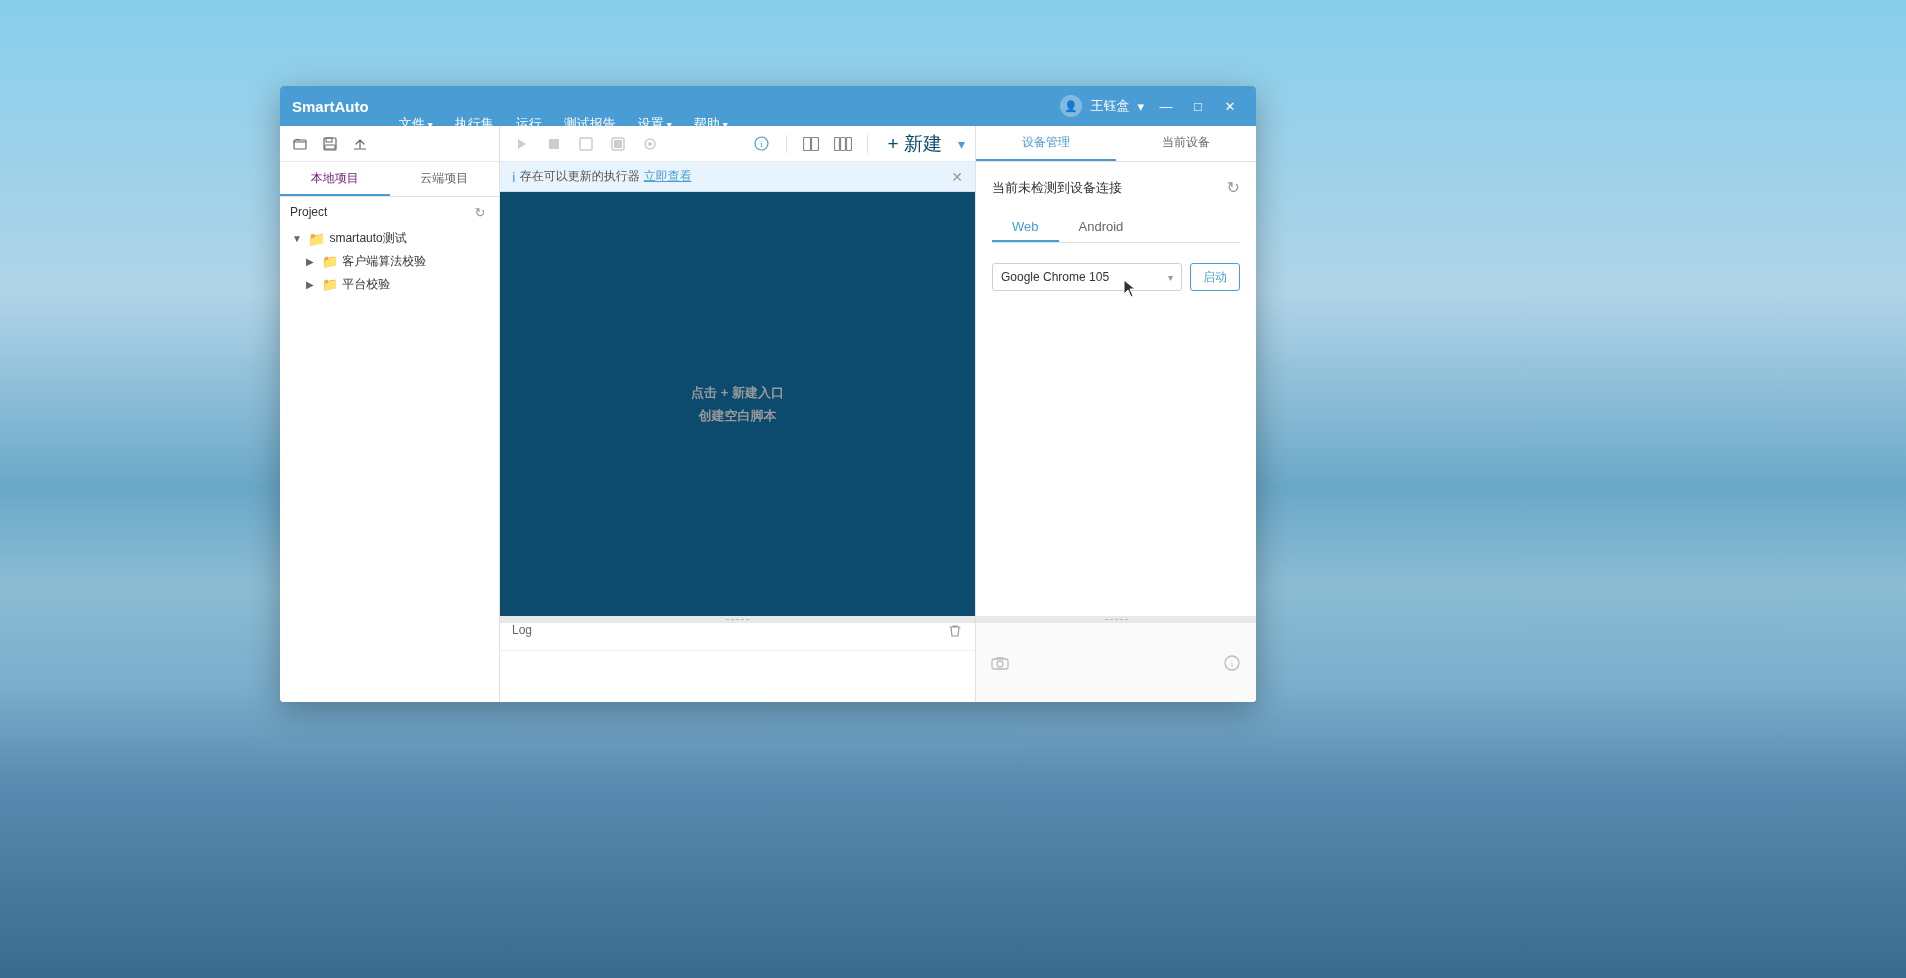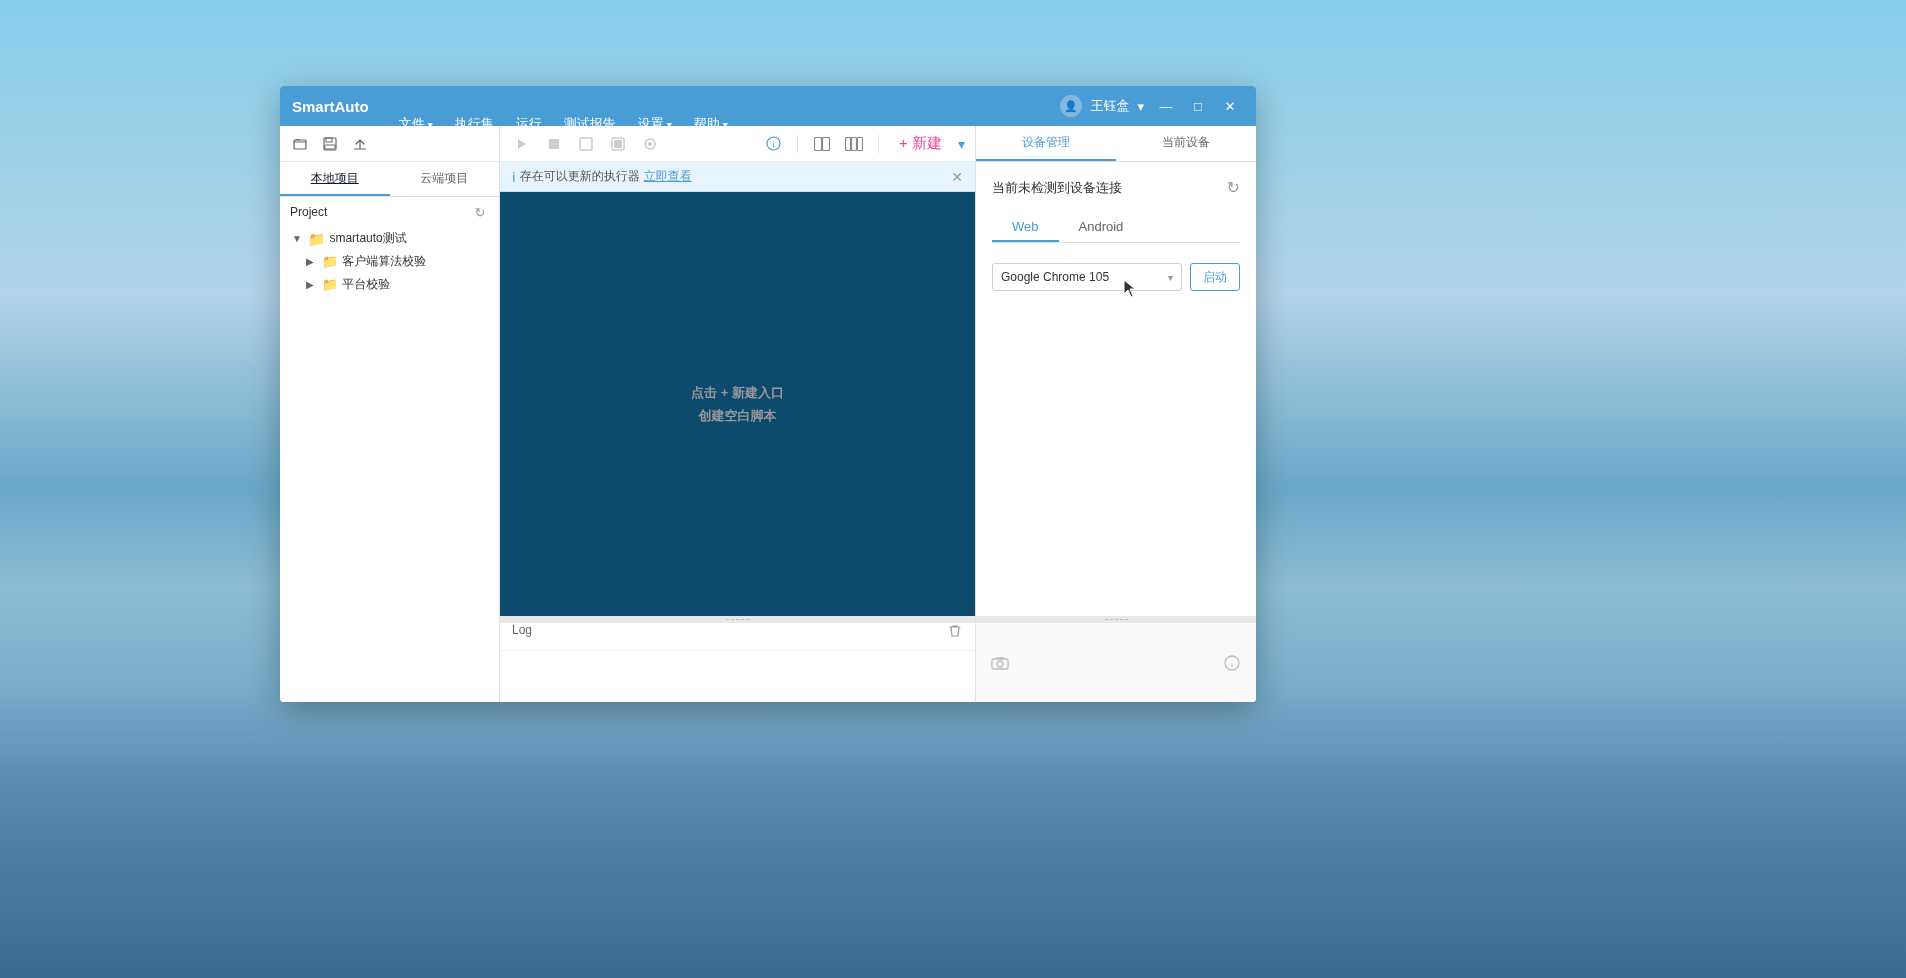--- a/index.html
+++ b/index.html
@@ -161,23 +161,22 @@
       display: flex;
       align-items: center;
       justify-content: center;
       font-size: 12px;
       color: #666;
       cursor: pointer;
       border-bottom: 2px solid transparent;
     }
 
     .sidebar-tab.active {
-      color: #0f172a;
+      color: #701a75;
       border-bottom-color: #4a9dd4;
-      text-decoration: underline;
     }
 
     .sidebar-header {
       display: flex;
       align-items: center;
       justify-content: space-between;
       padding: 6px 10px;
       font-size: 12px;
       color: #333;
       font-weight: 500;
@@ -250,22 +249,22 @@
 
     .info-btn {
       color: #4a9dd4;
       font-size: 15px;
     }
 
     .new-btn {
       display: flex;
       align-items: center;
       gap: 4px;
-      color: #ec4899;
-      font-size: 15px;
+      color: #0c4a6e;
+      font-size: 19px;
       cursor: pointer;
       padding: 3px 8px;
       border-radius: 3px;
     }
 
     
     .notification-bar {
       height: 30px;
       background: #e8f4fd;
       border-bottom: 1px solid #c8e1f5;

